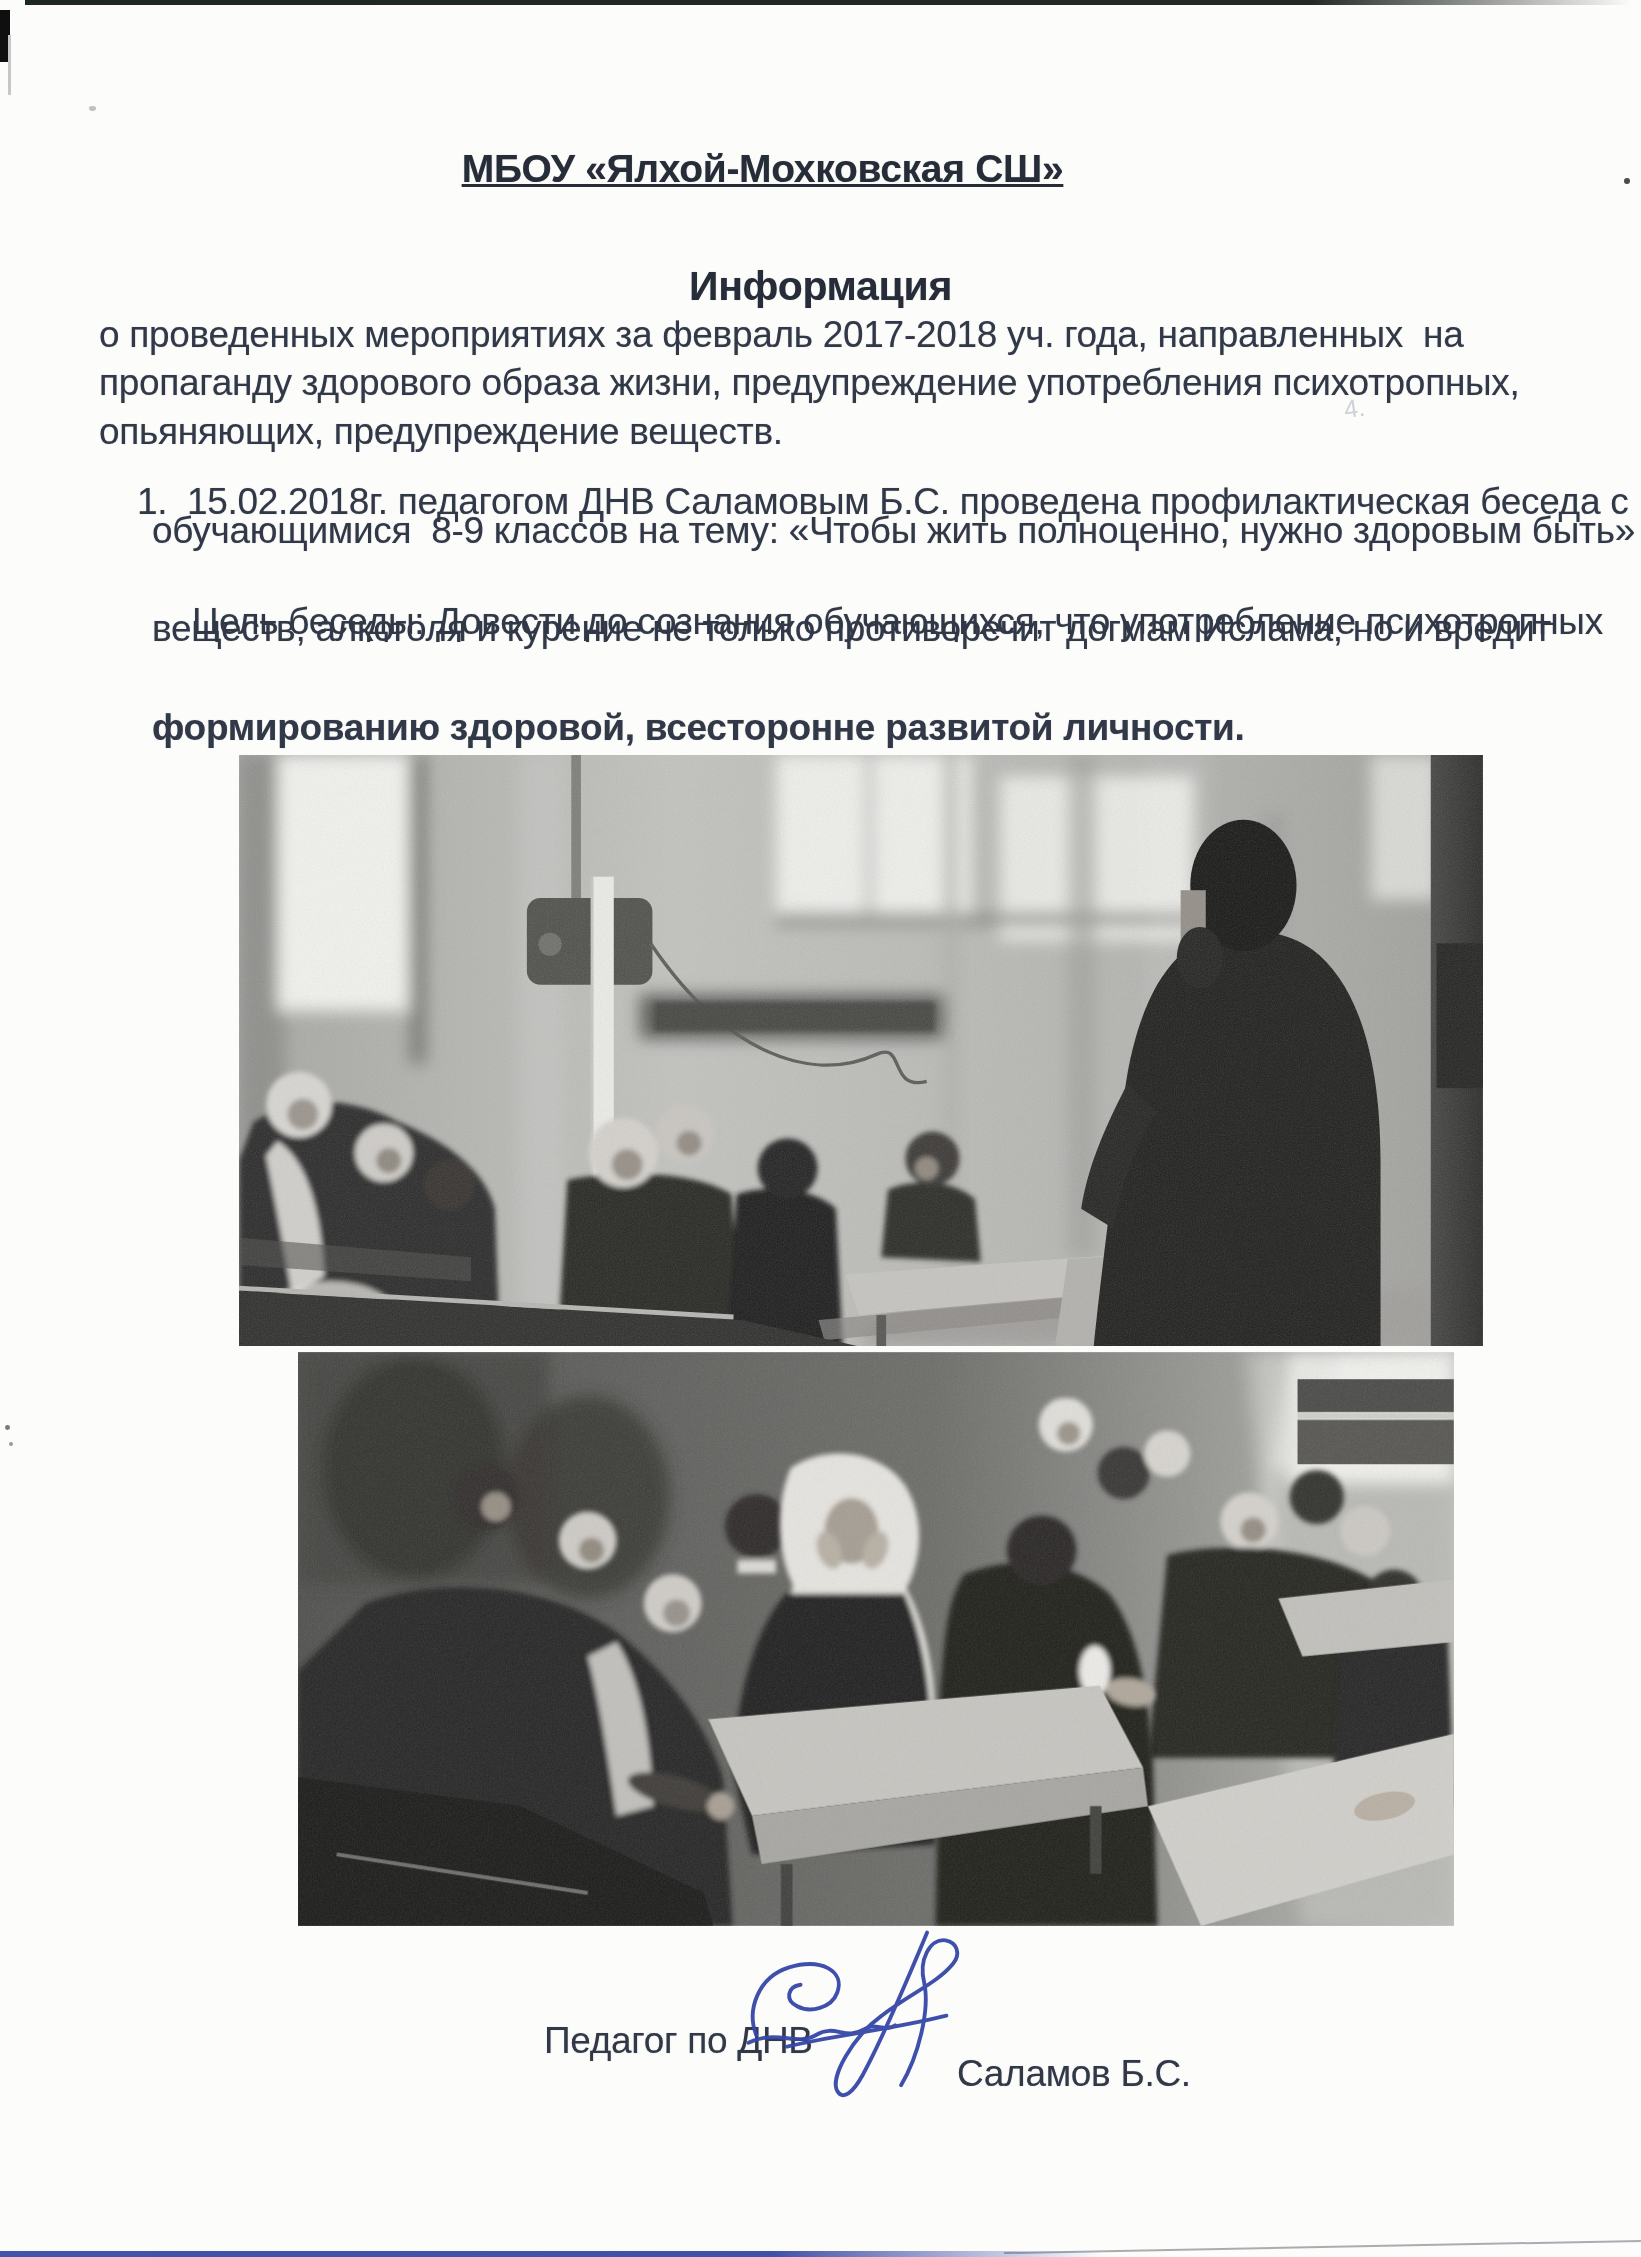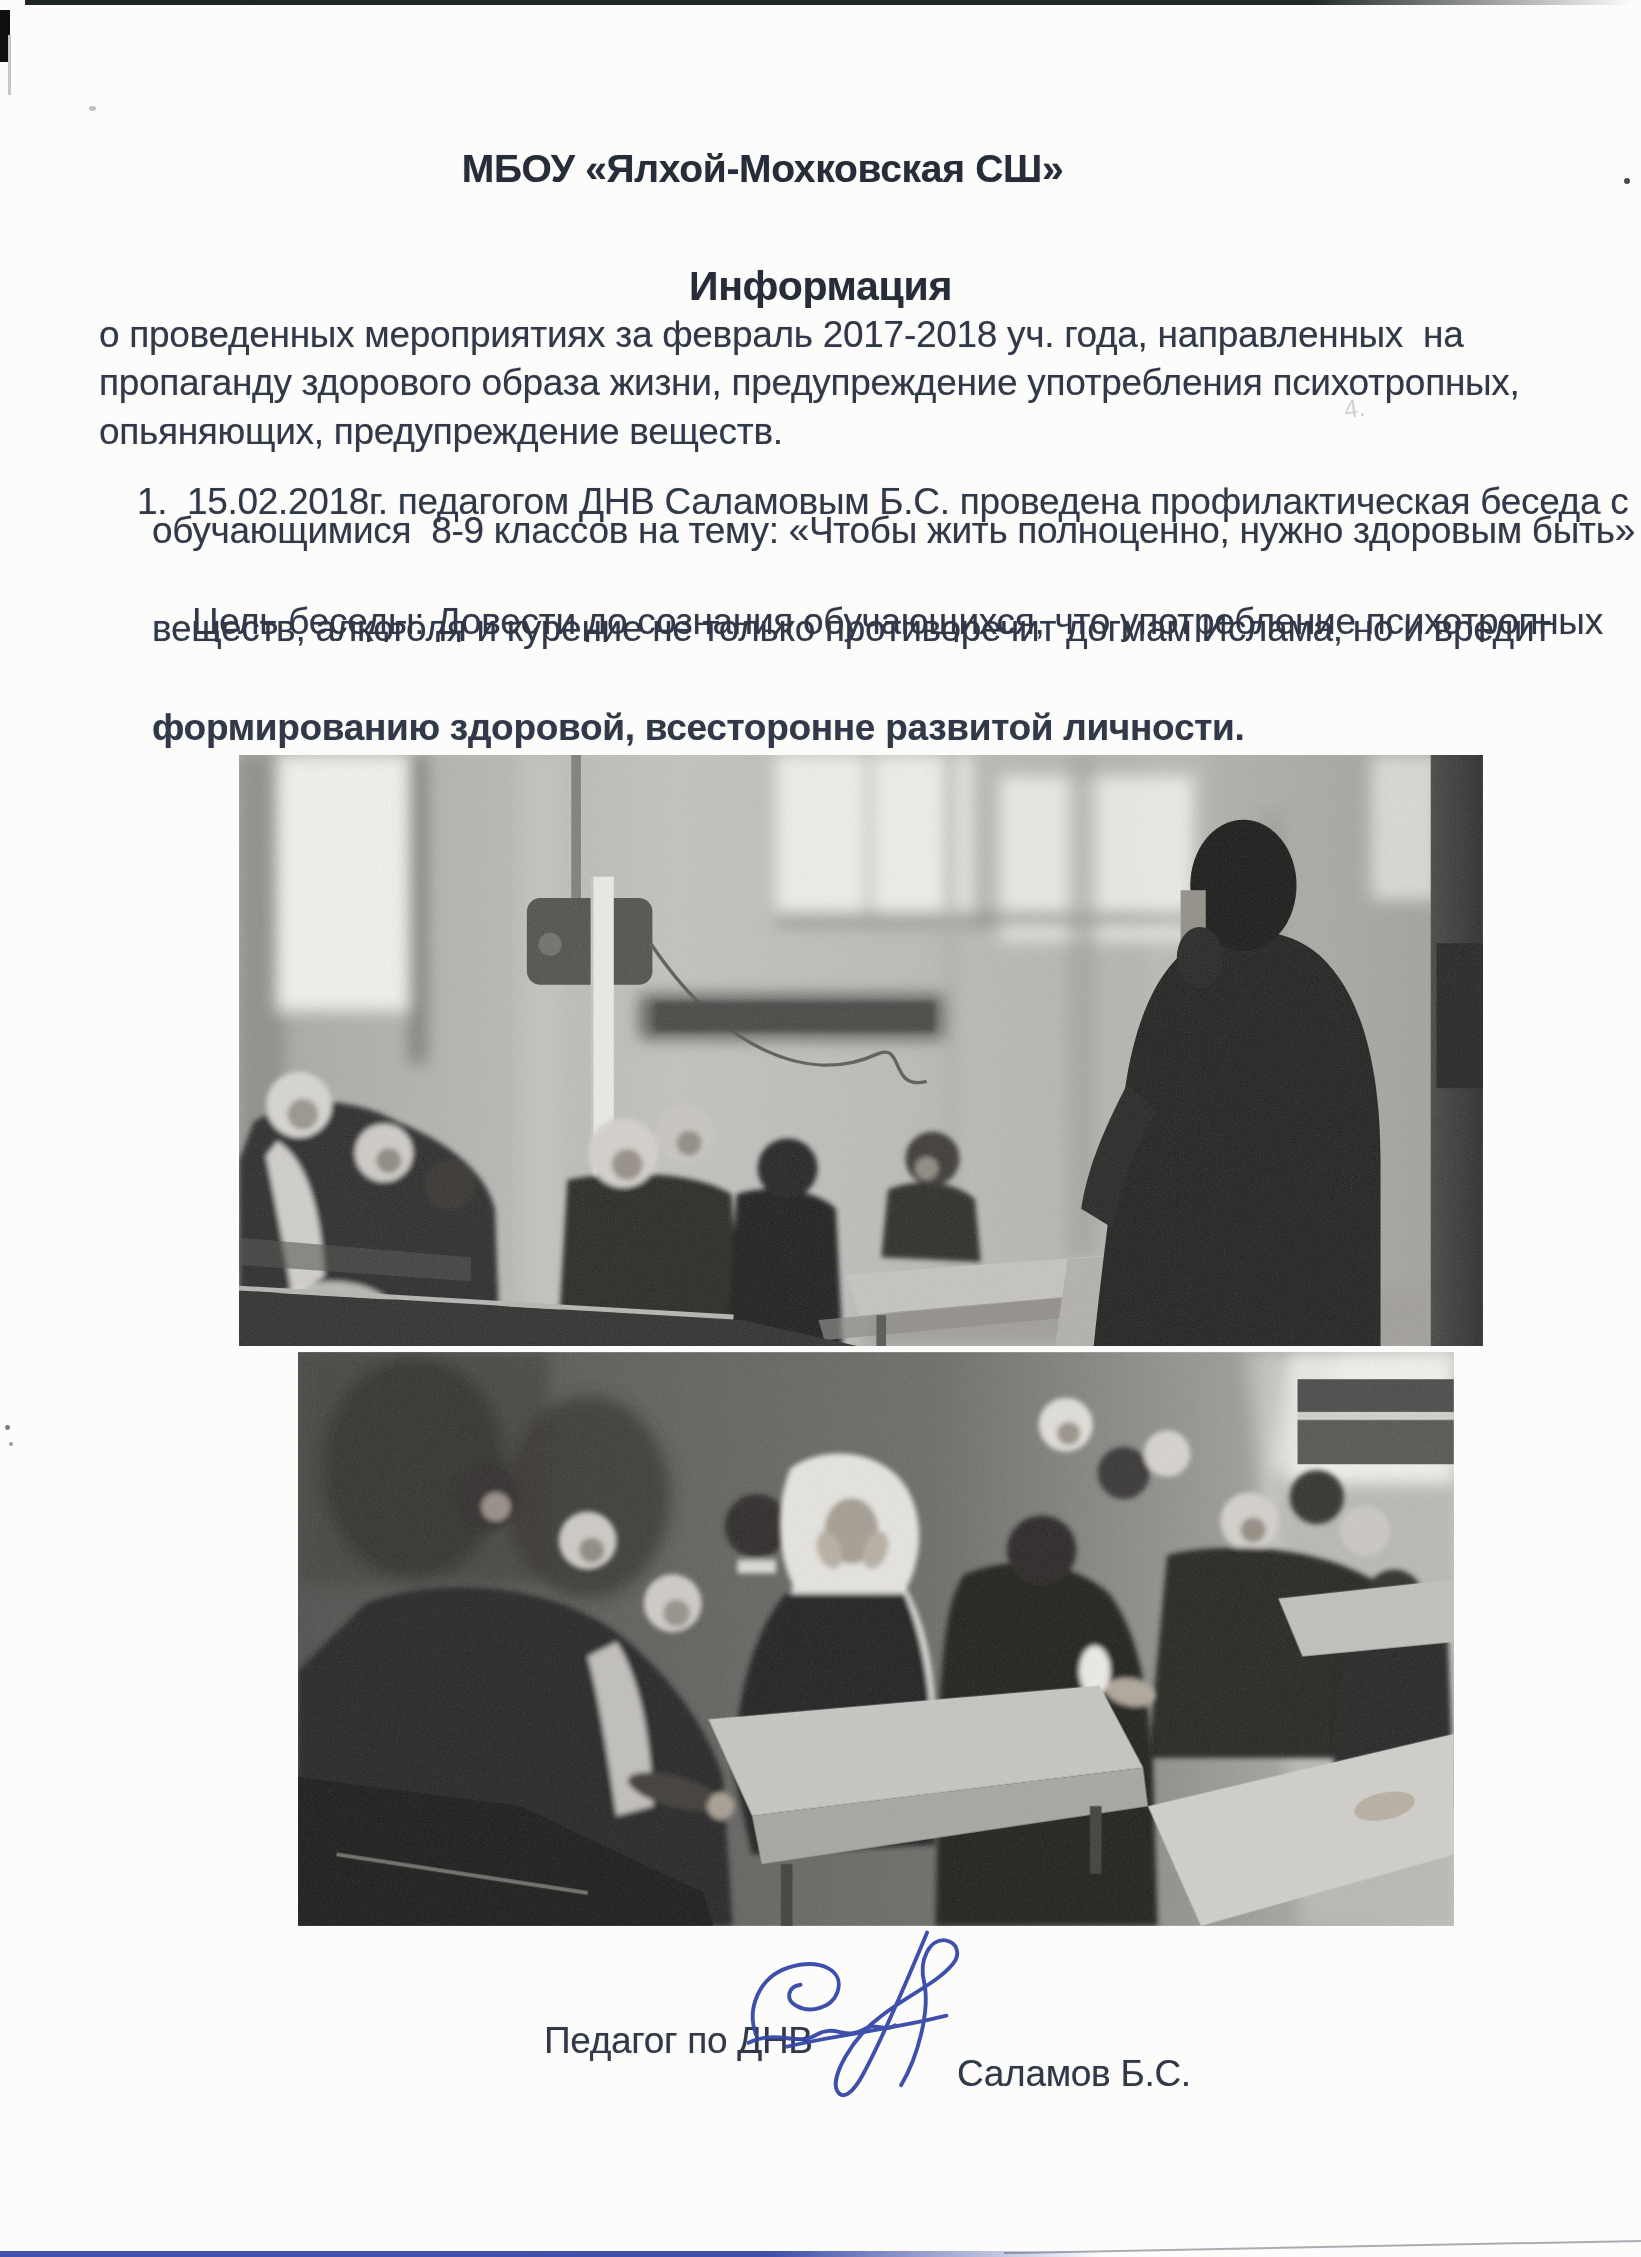--- a/index.html
+++ b/index.html
@@ -28,21 +28,21 @@
   <div class="artifact" style="left:0;top:9.7px;width:9.7px;height:52px;background:#0f0f0f;"></div>
   <div class="artifact" style="left:7.7px;top:35px;width:2.9px;height:60px;background:#c7c7c7;"></div>
   <div class="artifact" style="left:89px;top:106px;width:6.8px;height:4.8px;background:#a7a7a7;border-radius:50%;opacity:.7;"></div>
   <div class="artifact" style="left:1624px;top:178px;width:5.8px;height:5.8px;background:#4a4a4a;border-radius:50%;"></div>
   <div class="artifact" style="left:4.8px;top:1425px;width:4.8px;height:4.8px;background:#7a7a7a;border-radius:50%;"></div>
   <div class="artifact" style="left:8.7px;top:1442px;width:3.9px;height:3.9px;background:#9a9a9a;border-radius:50%;"></div>
   <div class="faint-note" style="left:1344px;top:394px;">4.</div>
   <div class="artifact" style="left:1004px;top:2246px;width:637px;height:1.9px;background:#a9adb2;transform:rotate(-1.1deg);"></div>
   <div class="artifact" style="left:0;top:2251px;width:1103px;height:5.8px;background:linear-gradient(to right,#2f41a5 0%,#2c3da0 70%,rgba(44,61,160,0) 100%);opacity:.9;"></div>
 
-  <div class="txt title-row" style="top:147px;">МБОУ «Ялхой-Мохковская СШ»</div>
+  <div class="txt title-row" style="top:147px;text-decoration:underline;">МБОУ «Ялхой-Мохковская СШ»</div>
   <div class="txt subtitle-row" style="top:263px;">Информация</div>
 
   <div class="txt" style="left:99px;top:314px;">о проведенных мероприятиях за февраль 2017-2018 уч. года, направленных  на</div>
   <div class="txt" style="left:99px;top:362px;">пропаганду здорового образа жизни, предупреждение употребления психотропных,</div>
   <div class="txt" style="left:99px;top:411px;">опьяняющих, предупреждение веществ.</div>
 
   <div class="txt" style="left:97px;top:439px;">
     <span class="num">1.</span><span>15.02.2018г. педагогом ДНВ Саламовым Б.С. проведена профилактическая беседа с</span>
   </div>
   <div class="txt" style="left:152px;top:510px;">обучающимися  8-9 классов на тему: «Чтобы жить полноценно, нужно здоровым быть»</div>

